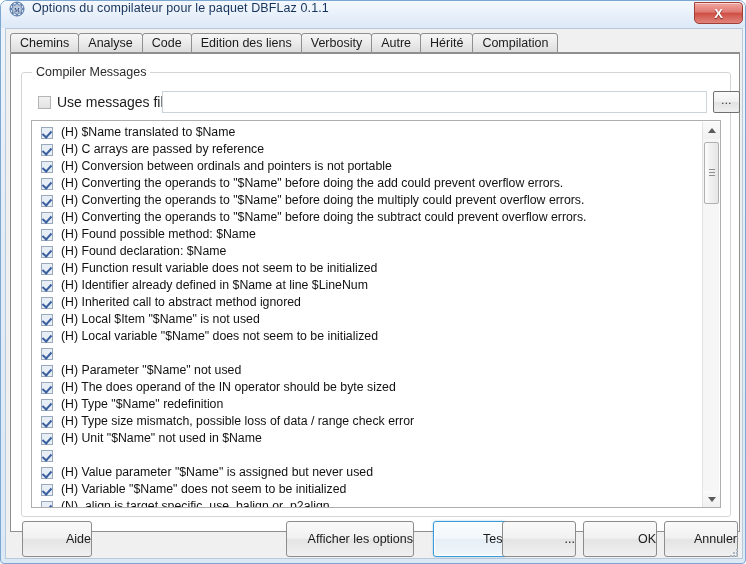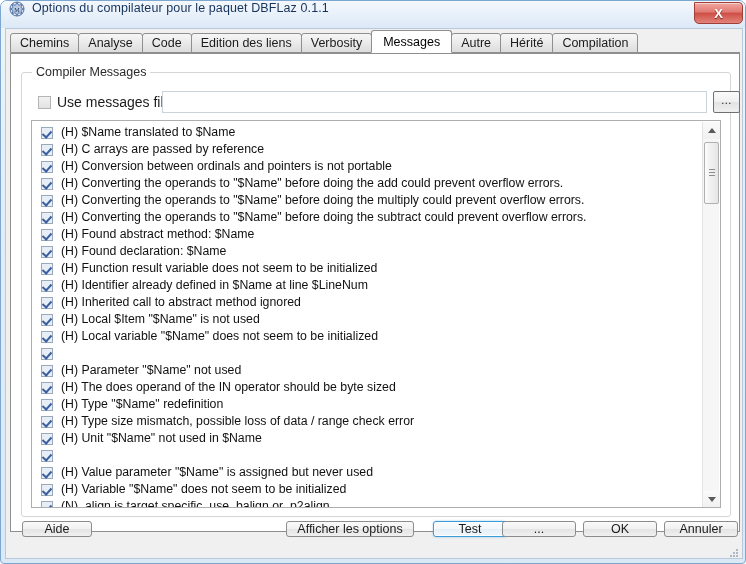--- a/index.html
+++ b/index.html
@@ -345,31 +345,31 @@
   .buttonbar {
     position: absolute;
     left: 0;
     bottom: 0;
     width: 736px;
     height: 47px;
   }
   .btn {
     position: absolute;
     top: 10px;
-    height: 16px;
+    height: 36px;
     background: linear-gradient(180deg, #fafafa 0%, #f1f1f1 47%, #e4e4e4 52%, #f0f0f0 100%);
     border: 1px solid #8c8c8c;
     border-radius: 3px;
     box-sizing: border-box;
     font-family: "Liberation Sans", sans-serif;
     font-size: 12.5px;
     color: #1b1b1b;
     display: flex;
     align-items: center;
-    justify-content: center;
+    justify-content: flex-end;
     cursor: pointer;
     white-space: nowrap;
   }
   .btn.focused {
     border: 1px solid #3c9ad6;
     box-shadow: inset 0 0 0 1px #ffffff, 0 0 2px rgba(60,154,214,.6);
     background: linear-gradient(180deg, #fbfdfe 0%, #f2f7fb 47%, #e6eff6 52%, #f1f7fb 100%);
   }
   .btn-aide    { left: 16px;  width: 70px; }
   .btn-afficher{ left: 280px; width: 128px; }
@@ -416,23 +416,20 @@
         </div>
       <div class="tab">
           <span>Code</span>
         </div>
       <div class="tab">
           <span>Edition des liens</span>
         </div>
       <div class="tab">
           <span>Verbosity</span>
         </div>
-      <div class="tab active">
-          <span>Messages</span>
-        </div>
       <div class="tab">
           <span>Autre</span>
         </div>
       <div class="tab">
           <span>Hérité</span>
         </div>
       <div class="tab">
           <span>Compilation</span>
         </div>
       <div class="tab-filler"></div>
@@ -474,21 +471,21 @@
               <div class="cl-row">
                 <span class="cl-chk"></span>
                 <span class="cl-text">(H) Converting the operands to "$Name" before doing the multiply could prevent overflow errors.</span>
               </div>
               <div class="cl-row">
                 <span class="cl-chk"></span>
                 <span class="cl-text">(H) Converting the operands to "$Name" before doing the subtract could prevent overflow errors.</span>
               </div>
               <div class="cl-row">
                 <span class="cl-chk"></span>
-                <span class="cl-text">(H) Found abstract method: $Name</span>
+                <span class="cl-text">(H) Found possible method: $Name</span>
               </div>
               <div class="cl-row">
                 <span class="cl-chk"></span>
                 <span class="cl-text">(H) Found declaration: $Name</span>
               </div>
               <div class="cl-row">
                 <span class="cl-chk"></span>
                 <span class="cl-text">(H) Function result variable does not seem to be initialized</span>
               </div>
               <div class="cl-row">

